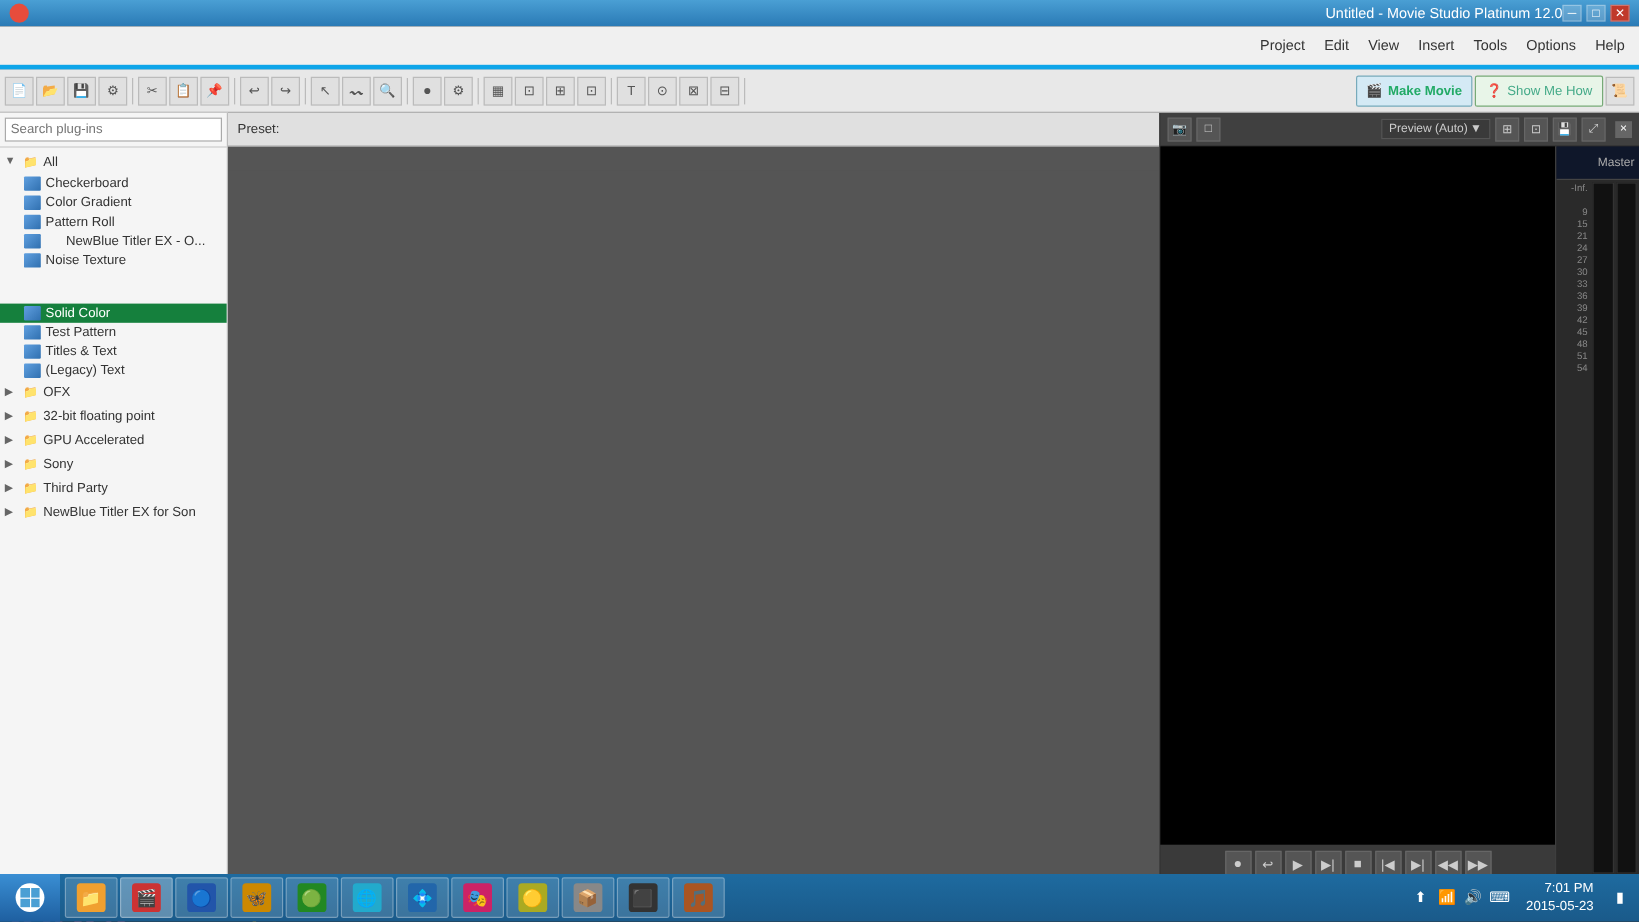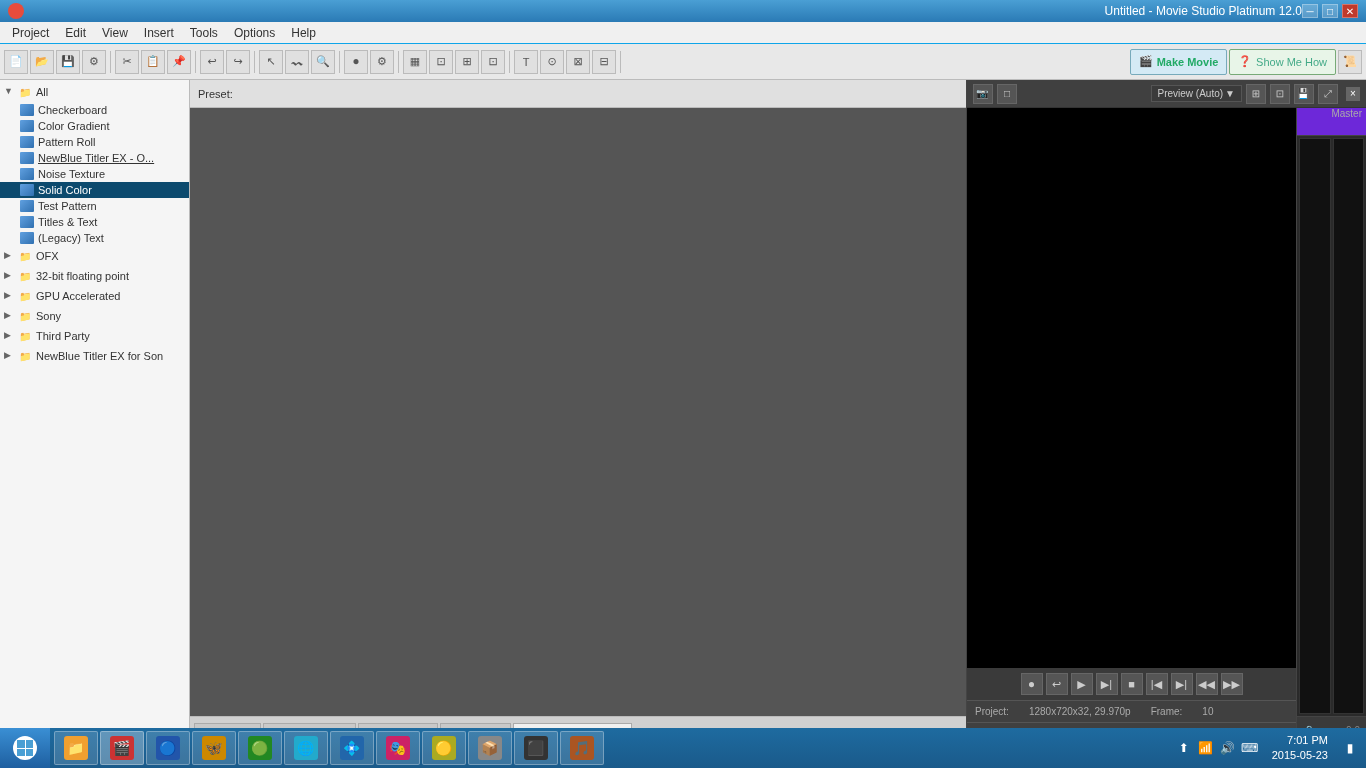--- a/index.html
+++ b/index.html
@@ -7,40 +7,40 @@
 
     
     #title-bar { height: 22px; background: linear-gradient(to bottom, #4a9fd4, #2a7ab5); display: flex; align-items: center; justify-content: space-between; padding: 0 8px; color: white; font-size: 12px; }
     #title-bar .title { flex: 1; text-align: right; }
     #title-bar .win-controls { display: flex; gap: 4px; }
     #title-bar .win-btn { width: 16px; height: 14px; display: flex; align-items: center; justify-content: center; font-size: 10px; cursor: pointer; background: rgba(255,255,255,0.2); border: 1px solid rgba(255,255,255,0.3); color: white; }
     #title-bar .close-btn { background: #c0392b; }
     #title-bar .app-icon { width: 16px; height: 16px; background: #e74c3c; border-radius: 50%; margin-right: 6px; }
 
     
-    #menu-bar { height: 22px; background: #f0f0f0; display: flex; align-items: center; padding: 0 4px; border-bottom: 1px solid #0ea5e9; }
+    #menu-bar { height: 36px; background: #f0f0f0; display: flex; align-items: center; padding: 0 4px; border-bottom: 4px solid #0ea5e9; justify-content: flex-end; }
     #menu-bar span { padding: 2px 8px; font-size: 12px; color: #333; cursor: pointer; }
 
     
     #toolbar { height: 36px; background: #e8e8e8; border-bottom: 1px solid #bbb; display: flex; align-items: center; padding: 0 4px; gap: 2px; }
     .tb-btn { width: 24px; height: 24px; background: #e0e0e0; border: 1px solid #bbb; display: flex; align-items: center; justify-content: center; cursor: pointer; font-size: 11px; color: #555; }
     .tb-sep { width: 1px; height: 22px; background: #bbb; margin: 0 2px; }
     .tb-special { background: #d4eaf5; border: 1px solid #7ab; padding: 2px 8px; height: 26px; display: flex; align-items: center; gap: 4px; cursor: pointer; font-size: 11px; color: #2a6; font-weight: bold; border-radius: 2px; }
     .tb-special2 { background: #e8f5e8; border: 1px solid #7a7; padding: 2px 8px; height: 26px; display: flex; align-items: center; gap: 4px; cursor: pointer; font-size: 11px; color: #4a8; border-radius: 2px; }
 
     
     #main { display: flex; height: calc(768px - 22px - 22px - 36px - 24px); }
 
     
     #left-panel { width: 190px; background: #f5f5f5; border-right: 1px solid #bbb; display: flex; flex-direction: column; }
     #search-bar { padding: 4px; border-bottom: 1px solid #ccc; }
     #search-bar input { width: 100%; height: 20px; border: 1px solid #aaa; padding: 0 4px; font-size: 11px; background: #fff; }
     #tree-area { flex: 1; overflow-y: auto; padding: 2px 0; }
     .tree-item { display: flex; align-items: center; padding: 2px 4px; cursor: pointer; font-size: 11px; color: #333; }
-    .tree-item.selected { background: #0c4a6e; color: white; }
+    .tree-item.selected { background: #15803d; color: white; margin-top: 28px; }
     .tree-icon { width: 16px; height: 16px; margin-right: 2px; flex-shrink: 0; display: flex; align-items: center; justify-content: center; font-size: 10px; }
     .folder-icon { color: #f0a030; }
     .media-icon { width: 14px; height: 12px; background: linear-gradient(135deg, #60a0e0, #3070b0); border-radius: 1px; }
     .expand-icon { width: 12px; height: 12px; color: #666; margin-right: 2px; font-size: 9px; }
     #scrollbar-h { height: 16px; background: #e0e0e0; border-top: 1px solid #ccc; display: flex; align-items: center; padding: 0 2px; }
     #preset-bar { height: 28px; background: #e0e0e0; border-bottom: 1px solid #bbb; display: flex; align-items: center; padding: 0 8px; font-size: 11px; color: #333; }
     #tab-bar { height: 28px; background: #d0d0d0; display: flex; align-items: flex-end; padding: 0 4px; border-top: 1px solid #bbb; }
     .tab { padding: 4px 12px; background: #c8c8c8; border: 1px solid #aaa; border-bottom: none; cursor: pointer; font-size: 11px; color: #333; margin-right: 2px; }
     .tab.active { background: #f0f0f0; font-weight: bold; color: #000; }
     .pv-btn { width: 20px; height: 20px; background: #555; border: 1px solid #666; display: flex; align-items: center; justify-content: center; cursor: pointer; font-size: 10px; color: #ccc; }
@@ -60,21 +60,21 @@
     .taskbar-app { height: 34px; min-width: 44px; background: rgba(255,255,255,0.15); border: 1px solid rgba(255,255,255,0.3); display: flex; align-items: center; justify-content: center; cursor: pointer; border-radius: 2px; padding: 0 4px; }
     .taskbar-app.active { background: rgba(255,255,255,0.3); }
     .app-icon-tb { width: 24px; height: 24px; border-radius: 3px; display: flex; align-items: center; justify-content: center; font-size: 14px; }
     #sys-tray { display: flex; align-items: center; padding: 0 8px; gap: 6px; }
     #clock { color: white; font-size: 11px; text-align: right; line-height: 1.4; padding: 0 8px; }
     .tray-icon { width: 16px; height: 16px; display: flex; align-items: center; justify-content: center; font-size: 12px; color: white; cursor: pointer; }
     .pvc-btn { width: 22px; height: 22px; background: #555; border: 1px solid #666; display: flex; align-items: center; justify-content: center; cursor: pointer; font-size: 11px; color: #ccc; }
 
     #right-outer { display: flex; }
     #right-vumeter { width: 70px; background: #2a2a2a; border-left: 1px solid #444; display: flex; flex-direction: column; }
-    #vm-header { height: 28px; background: #6d28d9; display: flex; align-items: flex-start; justify-content: flex-end; padding: 0 4px; font-size: 10px; color: #aaa; border-bottom: 1px solid #444; }
+    #vm-header { height: 28px; background: #0f172a; display: flex; align-items: center; justify-content: flex-end; padding: 0 4px; font-size: 10px; color: #aaa; border-bottom: 1px solid #444; }
     #vm-body { flex: 1; display: flex; }
     #vm-scale { width: 24px; font-size: 8px; color: #888; padding-top: 2px; }
     .vm-tick { height: 13px; text-align: right; padding-right: 2px; }
     #vm-bars { flex: 1; display: flex; gap: 2px; padding: 2px; }
     .vm-bar-outer { flex: 1; background: #111; border: 1px solid #333; position: relative; overflow: hidden; }
     #vm-lock { height: 28px; background: #3a3a3a; display: flex; align-items: center; justify-content: space-between; padding: 0 6px; border-top: 1px solid #444; font-size: 10px; color: #888; }
 
     #preview-outer { display: flex; flex-direction: column; flex: 1; }
     #pv-top-ctrl { height: 28px; background: #404040; display: flex; align-items: center; gap: 4px; padding: 0 6px; }
     #pv-bottom-ctrl { height: 32px; background: #3a3a3a; display: flex; align-items: center; justify-content: center; gap: 4px; }
@@ -147,20 +147,23 @@
   <div class="tb-special2">
     <span>❓</span>
     <span>Show Me How</span>
   </div>
   <div class="tb-btn">📜</div>
 </div>
 
 <div id="main">
 
   <div id="left-panel" style="position:relative;">
+    <div id="search-bar">
+      <input type="text" placeholder="Search plug-ins" style="">
+    </div>
     <div id="tree-area">
 
       <div class="tree-item">
         <span class="expand-icon">▼</span>
         <span class="tree-icon folder-icon">📁</span>
         <span>All</span>
       </div>
 
       <div class="tree-item" style="padding-left:20px;">
         <div class="media-icon"></div>
@@ -169,21 +172,21 @@
       <div class="tree-item" style="padding-left:20px;">
         <div class="media-icon"></div>
         <span style="margin-left:4px;">Color Gradient</span>
       </div>
       <div class="tree-item" style="padding-left:20px;">
         <div class="media-icon"></div>
         <span style="margin-left:4px;">Pattern Roll</span>
       </div>
       <div class="tree-item" style="padding-left:20px;">
         <div class="media-icon"></div>
-        <span style="margin-left:4px;text-decoration:underline;">NewBlue Titler EX - O...</span>
+        <span style="margin-left:21px;">NewBlue Titler EX - O...</span>
       </div>
       <div class="tree-item" style="padding-left:20px;">
         <div class="media-icon"></div>
         <span style="margin-left:4px;">Noise Texture</span>
       </div>
       <div class="tree-item selected" style="padding-left:20px;">
         <div class="media-icon"></div>
         <span style="margin-left:4px;">Solid Color</span>
       </div>
       <div class="tree-item" style="padding-left:20px;">
@@ -282,40 +285,52 @@
           <div class="pvc-btn">↩</div>
           <div class="pvc-btn">▶</div>
           <div class="pvc-btn">▶|</div>
           <div class="pvc-btn">■</div>
           <div class="pvc-btn">|◀</div>
           <div class="pvc-btn">▶|</div>
           <div class="pvc-btn">◀◀</div>
           <div class="pvc-btn">▶▶</div>
         </div>
 
-        <div id="info-bottom">
-          <span>Project:</span>
-          <span>1280x720x32, 29.970p</span>
-          <span>Frame:</span>
-          <span>10</span>
-        </div>
         <div id="info-bottom" style="height:22px;background:#404040;display:flex;align-items:center;padding:0 8px;gap:20px;font-size:10px;color:#aaa;border-top:1px solid #555;">
           <span>Preview:</span>
           <span>320x180x32, 29.970p</span>
           <span>Display:</span>
           <span>369x208x32</span>
         </div>
       </div>
 
       <div id="right-vumeter" style="width:70px;">
         <div id="vm-header">
           <span>Master</span>
         </div>
         <div id="vm-body" style="flex:1;display:flex;flex-direction:column;background:#2a2a2a;">
           <div style="display:flex;flex:1;">
+            <div id="vm-scale" style="font-size:8px;color:#888;padding-top:2px;width:28px;">
+              <div class="vm-tick" style="height:10px;text-align:right;padding-right:2px;font-size:8px;">-Inf.</div>
+              <div class="vm-tick" style="height:10px;text-align:right;padding-right:2px;font-size:8px;"></div>
+              <div class="vm-tick" style="height:10px;text-align:right;padding-right:2px;font-size:8px;">9</div>
+              <div class="vm-tick" style="height:10px;text-align:right;padding-right:2px;font-size:8px;">15</div>
+              <div class="vm-tick" style="height:10px;text-align:right;padding-right:2px;font-size:8px;">21</div>
+              <div class="vm-tick" style="height:10px;text-align:right;padding-right:2px;font-size:8px;">24</div>
+              <div class="vm-tick" style="height:10px;text-align:right;padding-right:2px;font-size:8px;">27</div>
+              <div class="vm-tick" style="height:10px;text-align:right;padding-right:2px;font-size:8px;">30</div>
+              <div class="vm-tick" style="height:10px;text-align:right;padding-right:2px;font-size:8px;">33</div>
+              <div class="vm-tick" style="height:10px;text-align:right;padding-right:2px;font-size:8px;">36</div>
+              <div class="vm-tick" style="height:10px;text-align:right;padding-right:2px;font-size:8px;">39</div>
+              <div class="vm-tick" style="height:10px;text-align:right;padding-right:2px;font-size:8px;">42</div>
+              <div class="vm-tick" style="height:10px;text-align:right;padding-right:2px;font-size:8px;">45</div>
+              <div class="vm-tick" style="height:10px;text-align:right;padding-right:2px;font-size:8px;">48</div>
+              <div class="vm-tick" style="height:10px;text-align:right;padding-right:2px;font-size:8px;">51</div>
+              <div class="vm-tick" style="height:10px;text-align:right;padding-right:2px;font-size:8px;">54</div>
+            </div>
             <div id="vm-bars" style="flex:1;display:flex;gap:2px;padding:2px;">
               <div class="vm-bar-outer" style="flex:1;background:#111;border:1px solid #333;position:relative;overflow:hidden;">
                 <div style="position:absolute;bottom:0;width:100%;height:0%;background:linear-gradient(to top,#2a2,#4d4);"></div>
               </div>
               <div class="vm-bar-outer" style="flex:1;background:#111;border:1px solid #333;position:relative;overflow:hidden;">
                 <div style="position:absolute;bottom:0;width:100%;height:0%;background:linear-gradient(to top,#2a2,#4d4);"></div>
               </div>
             </div>
           </div>
         </div>

